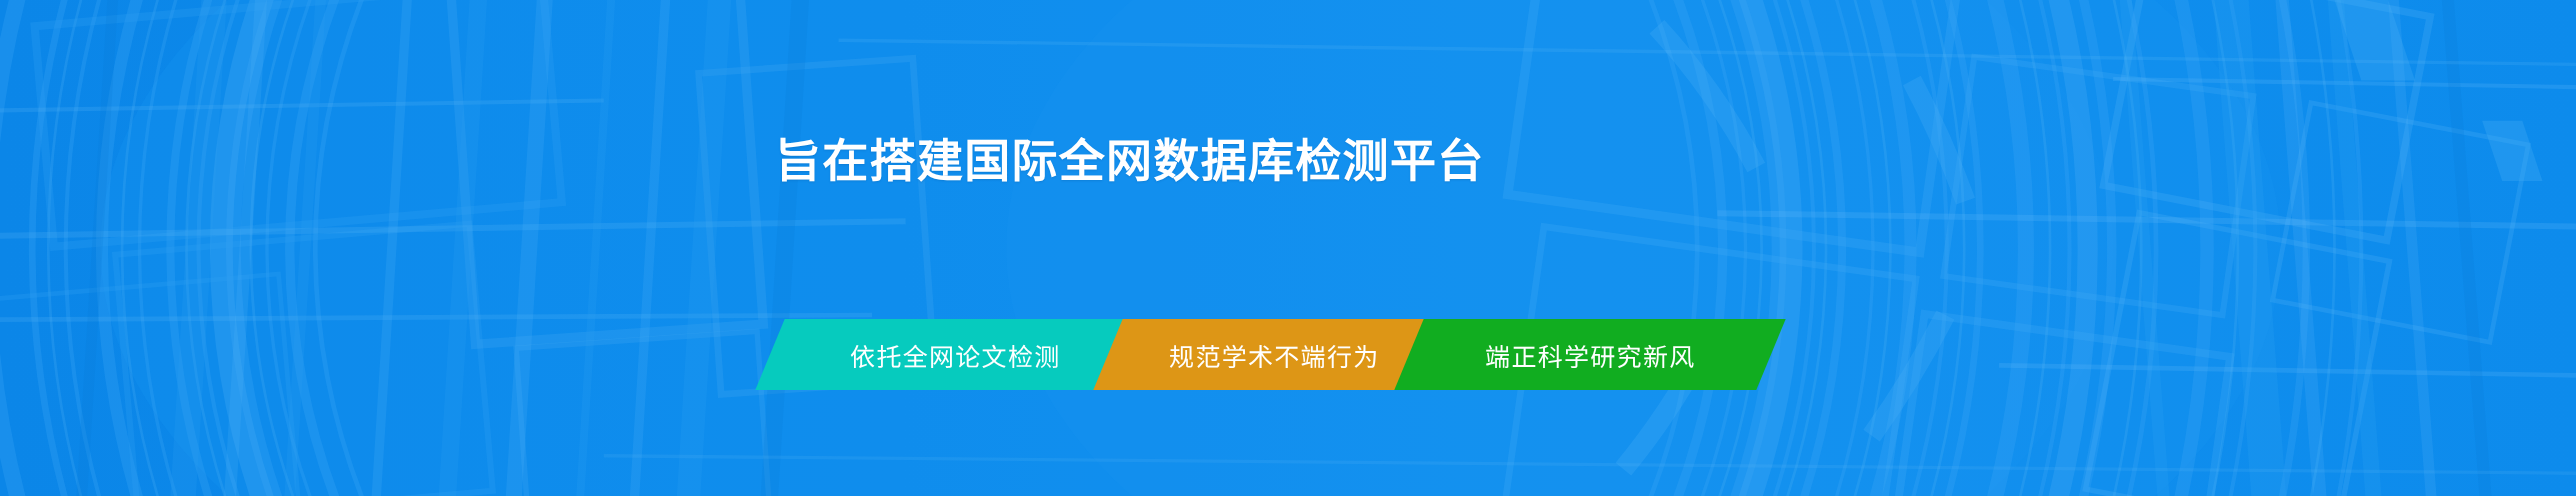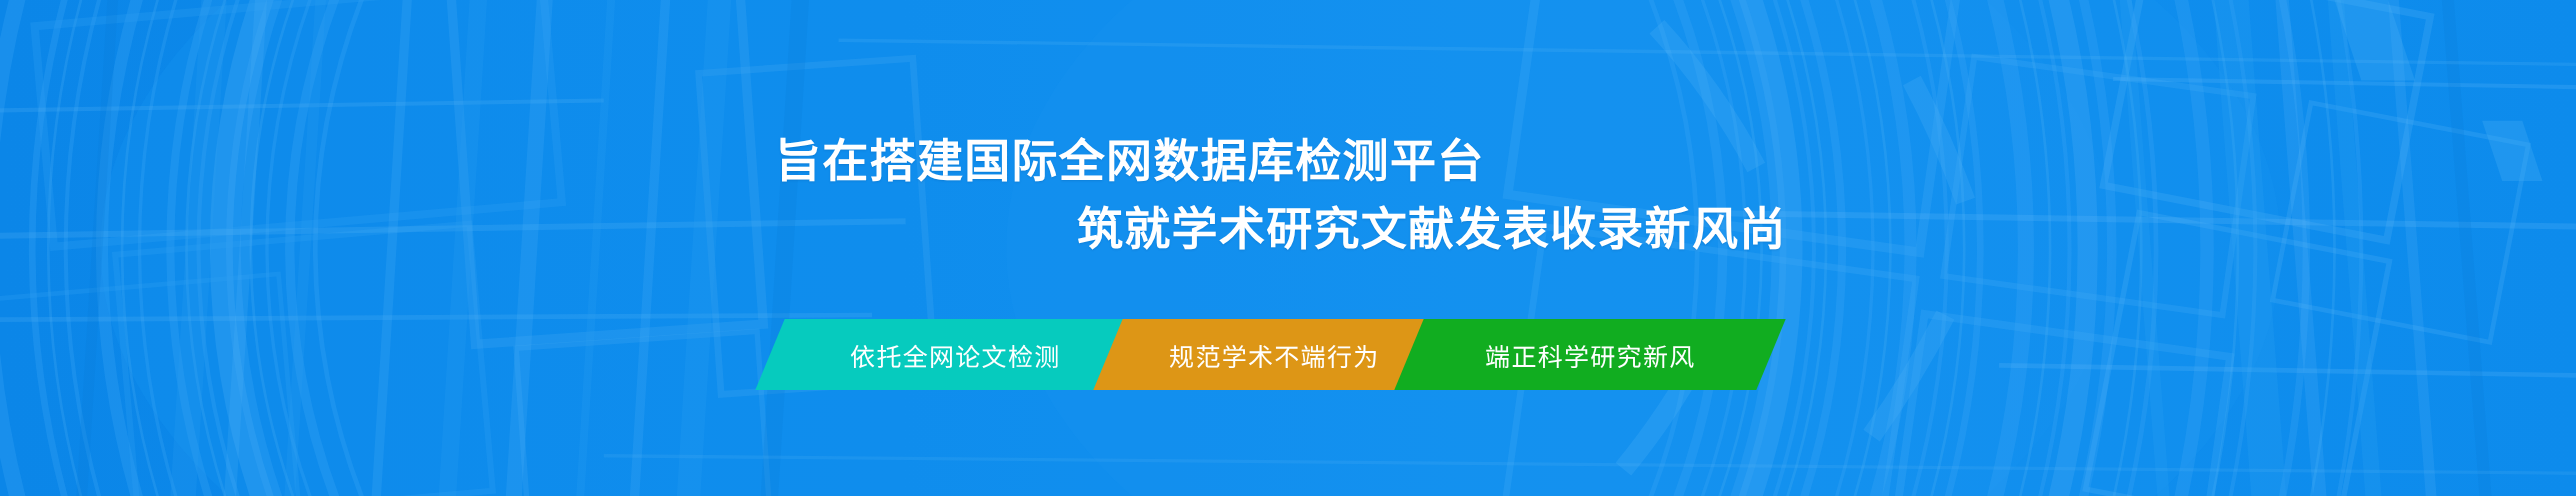--- a/index.html
+++ b/index.html
@@ -203,21 +203,20 @@
         <polygon points="3700,180 3760,180 3790,270 3730,270"></polygon>
       </g>
 
       <line x1="1250" y1="60" x2="3840" y2="96" stroke="#6cc0fa" stroke-opacity="0.16" stroke-width="5"></line>
       <line x1="900" y1="680" x2="3840" y2="706" stroke="#6cc0fa" stroke-opacity="0.14" stroke-width="5"></line>
     </g>
   </svg>
 
   <div id="headline-block">
     <div class="headline" id="headline-line-1">旨在搭建国际全网数据库检测平台</div>
-    <div class="headline" id="headline-line-2">筑就学术研究文献发表收录新风尚</div>
   </div>
 
   <div id="tag-ribbon">
 
     <div class="tag" id="tag-0">
       <span class="tag-label">依托全网论文检测</span>
     </div>
 
     <div class="tag" id="tag-1">
       <span class="tag-label">规范学术不端行为</span>

